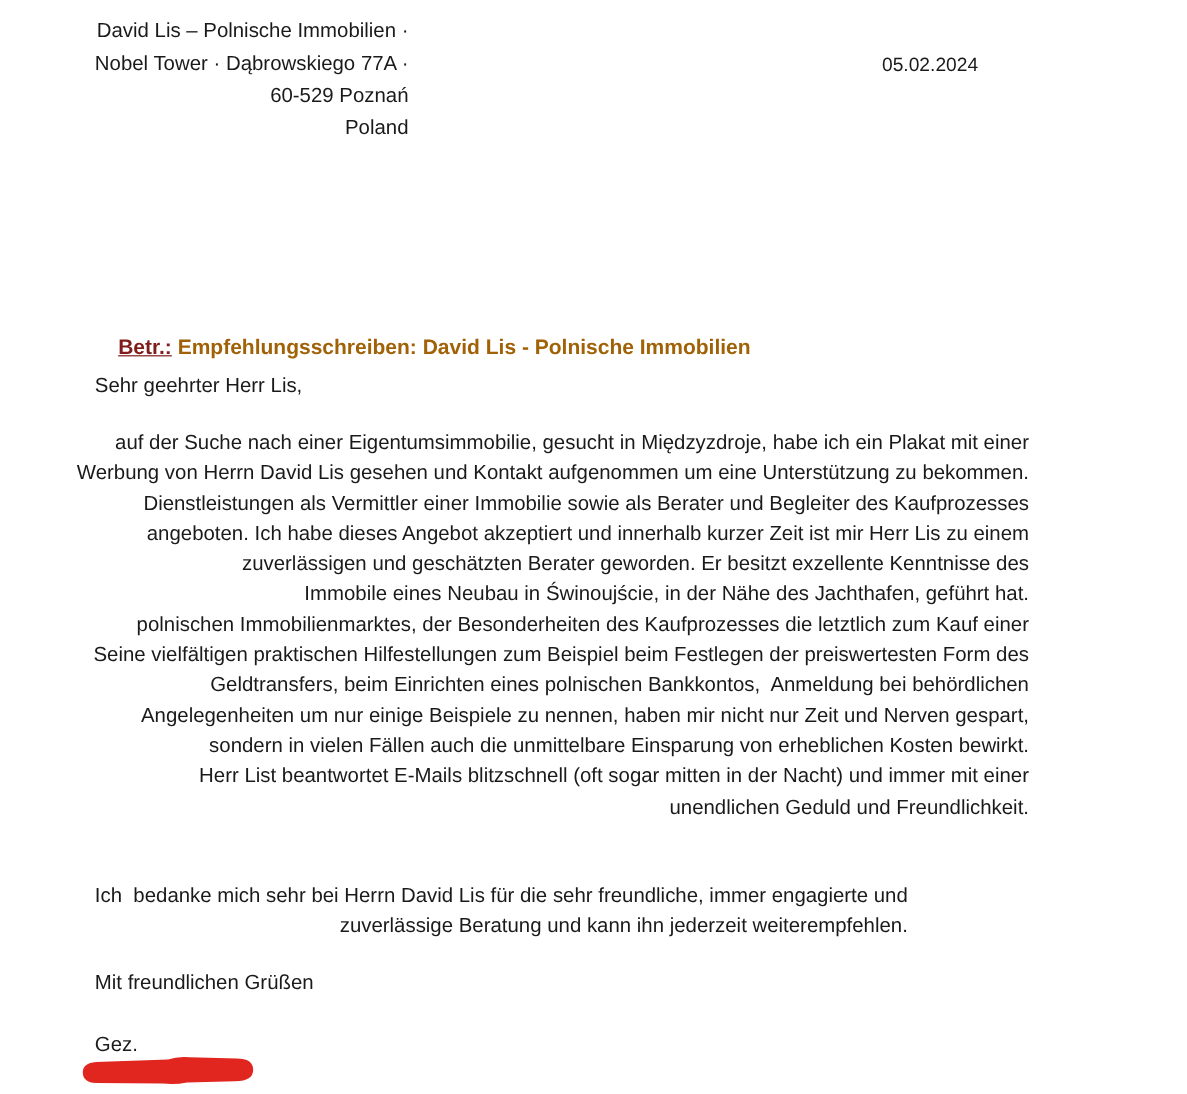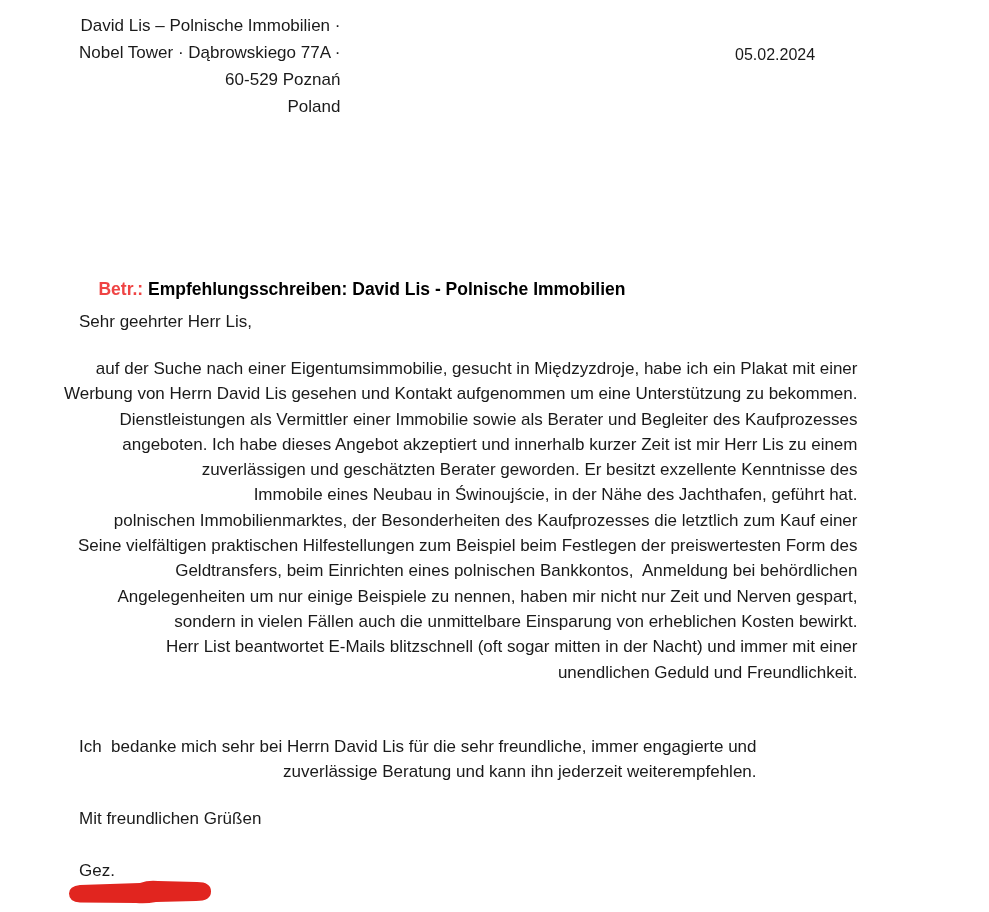--- a/index.html
+++ b/index.html
@@ -36,22 +36,22 @@
     white-space: pre;
   }
   .subject {
     position: absolute;
     left: 79px;
     top: 258px;
     font-size: 17.5px;
     font-weight: bold;
     white-space: pre;
   }
-  .subject .prefix { color: #ef4444; }
-  .subject .text   { color: #000000; }
+  .subject .prefix { color: #7f1d1d; text-decoration: underline; }
+  .subject .text   { color: #a16207; }
   .salutation {
     position: absolute;
     left: 79px;
     top: 309px;
   }
   .body-block {
     position: absolute;
     left: 64px;
     top: 356px;
   }

